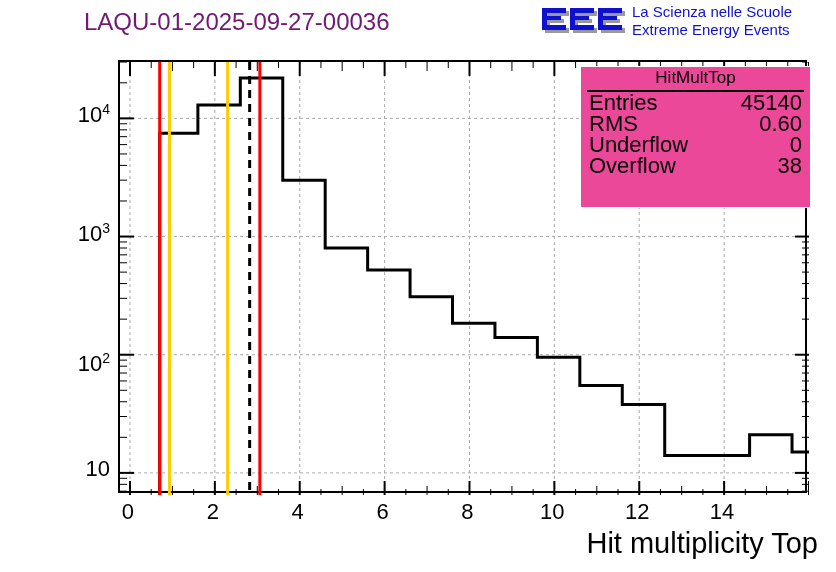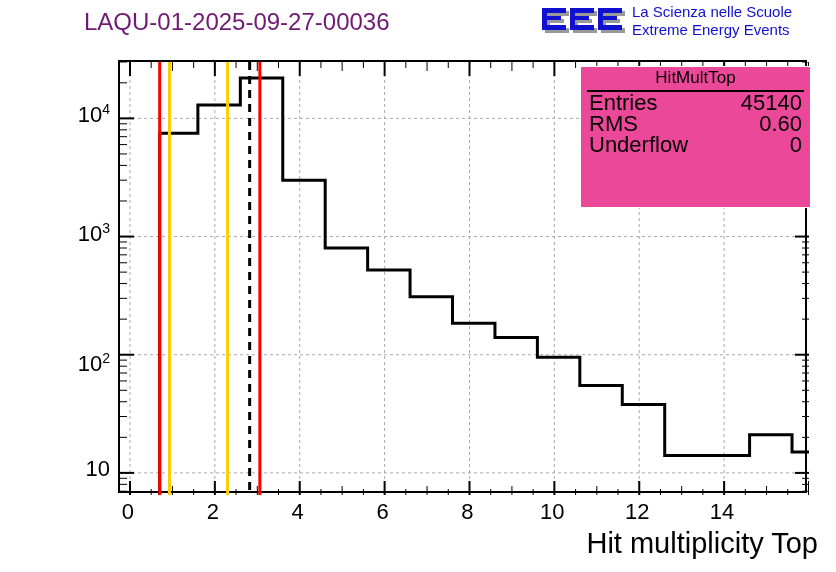--- a/index.html
+++ b/index.html
@@ -273,16 +273,20 @@
           <span class="v">45140</span>
         </div>
         <div class="strow">
           <span class="k">RMS</span>
           <span class="v">0.60</span>
         </div>
         <div class="strow">
           <span class="k">Underflow</span>
           <span class="v">0</span>
         </div>
+        <div class="strow">
+          <span class="k">Overflow</span>
+          <span class="v">38</span>
+        </div>
       </div>
   </div>
 
 </div>
 
 </body></html>

